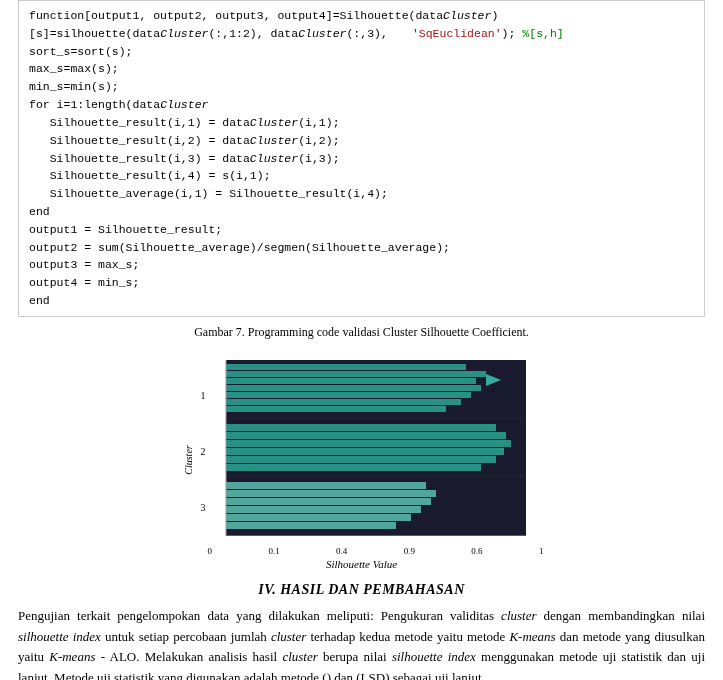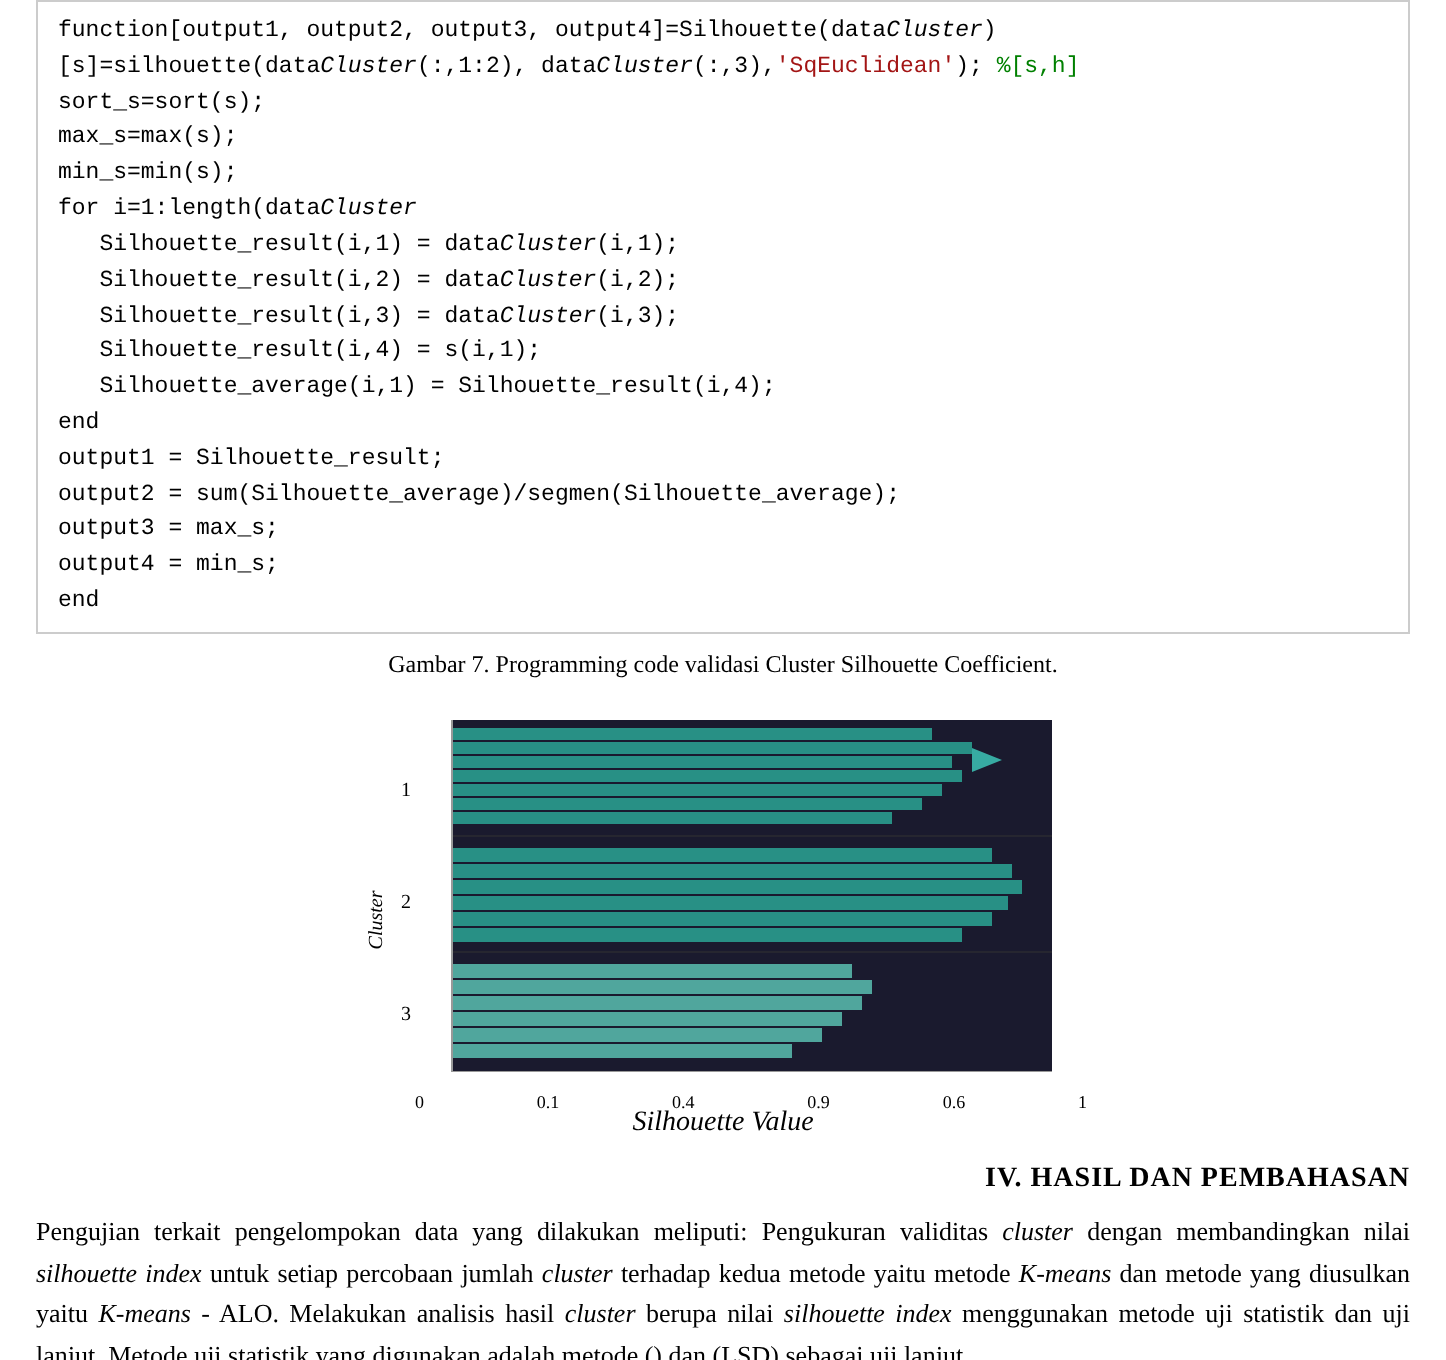--- a/index.html
+++ b/index.html
@@ -23,47 +23,48 @@
       background: #fff;
       border: 1px solid #ccc;
       padding: 6px 10px;
       font-family: "Courier New", Courier, monospace;
       font-size: 11.5px;
       line-height: 1.55;
       color: #000;
       margin-bottom: 8px;
       white-space: pre;
     }
-    .code-string { color: #a31515; }
+    .code-string { color: #a31515; margin-left: 24px; }
     .code-comment { color: #008000; }
     .code-italic { font-style: italic; }
 
     
     .figure-caption {
       text-align: center;
       font-size: 12px;
       margin-bottom: 10px;
       color: #000000;
     }
 
     
     .chart-container {
       display: flex;
       justify-content: center;
       margin-bottom: 6px;
     }
 
     
     .section-heading {
-      text-align: right;
+      text-align: center;
       font-size: 14px;
       font-weight: bold;
       margin: 12px 0 8px 0;
       letter-spacing: 0.5px;
       text-transform: uppercase;
+      font-style: italic;
     }
 
     
     .body-text {
       font-size: 13px;
       line-height: 1.6;
       text-align: justify;
       color: #000;
     }
 
@@ -147,21 +148,21 @@
 
       <div style="position:absolute; left:36px; bottom:14px; right:8px; display:flex; justify-content:space-between; font-size:9px; color:#000;">
         <span>0</span>
         <span>0.1</span>
         <span>0.4</span>
         <span>0.9</span>
         <span>0.6</span>
         <span>1</span>
       </div>
 
-      <div style="position:absolute; bottom:0px; left:0; right:0; text-align:center; font-size:14px; font-style:italic;">Silhouette Value</div>
+      <div style="position:absolute; bottom:0px; left:0; right:0; text-align:center; font-size:11px; font-style:italic;">Silhouette Value</div>
     </div>
   </div>
 
 
   <div class="section-heading">
     <span>IV.</span>
     <span> </span>
     <span class="small-caps">Hasil dan Pembahasan</span>
   </div>
 

